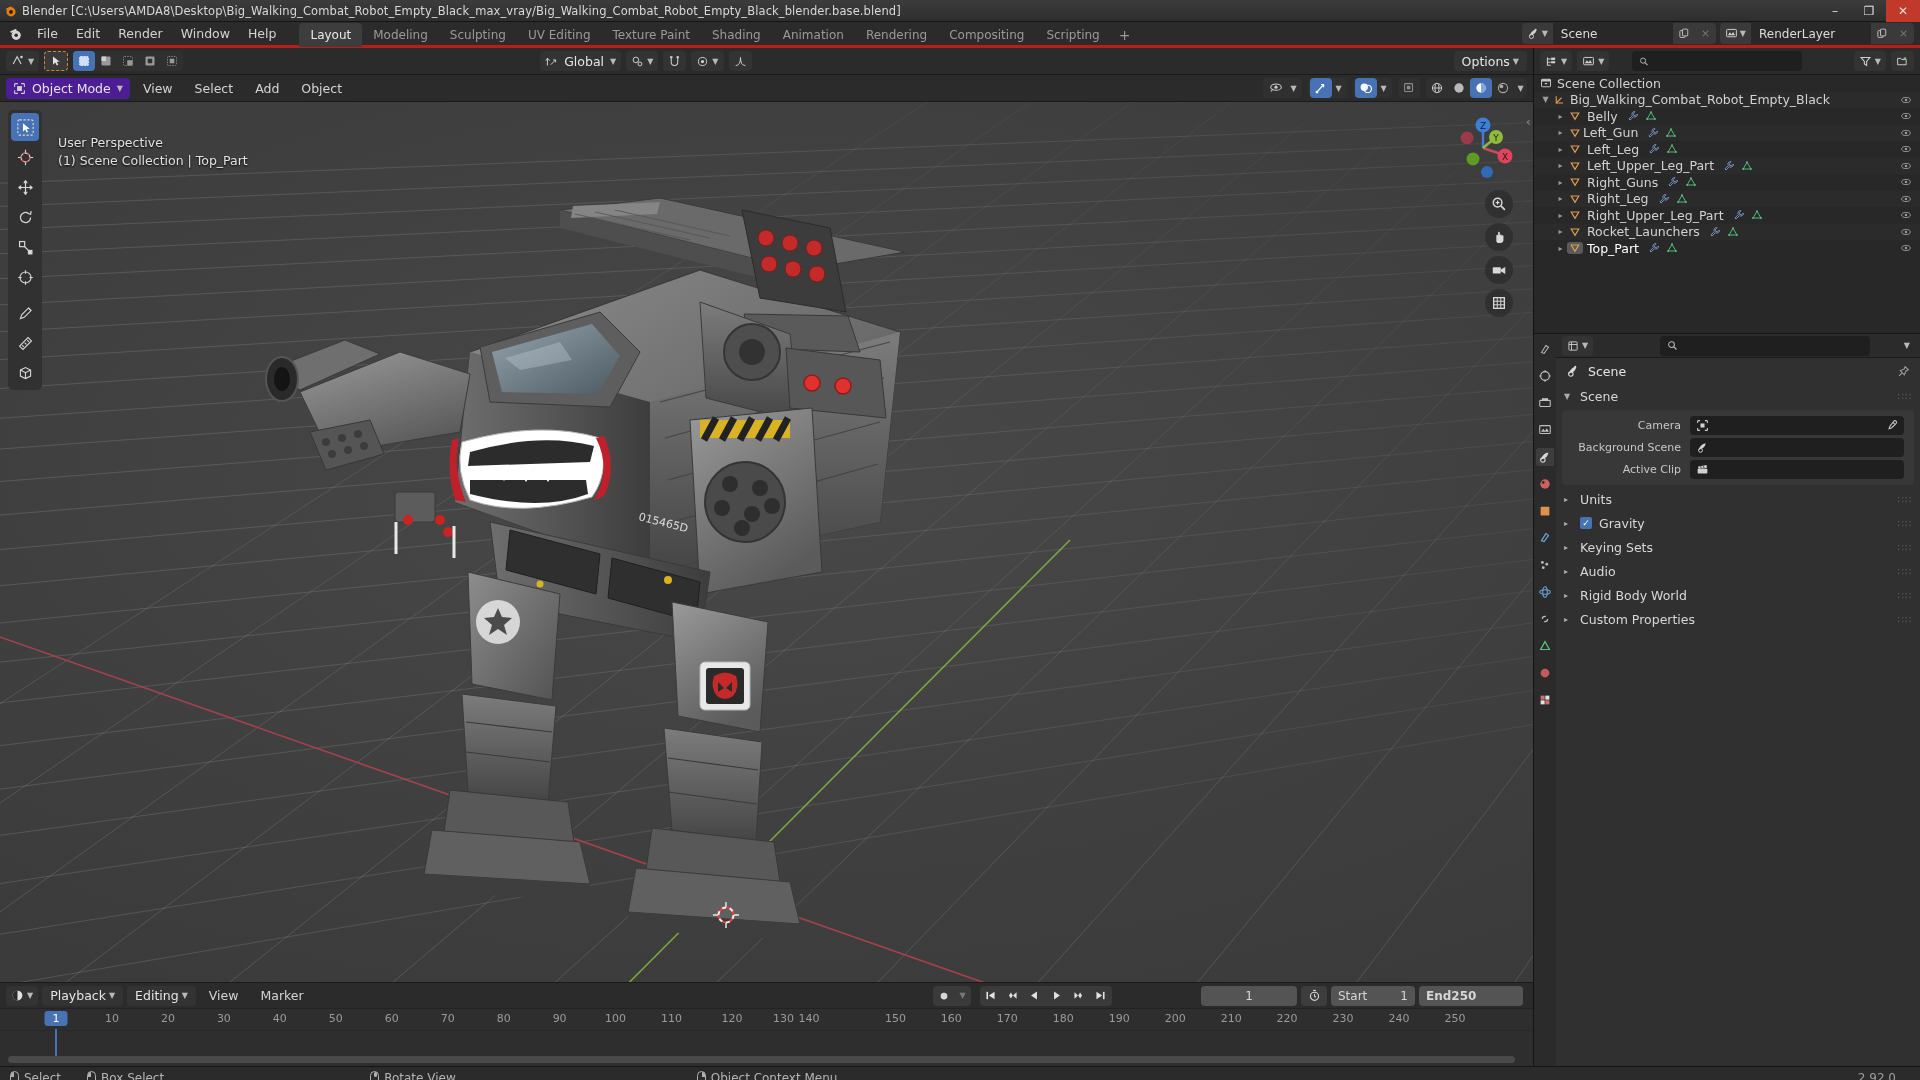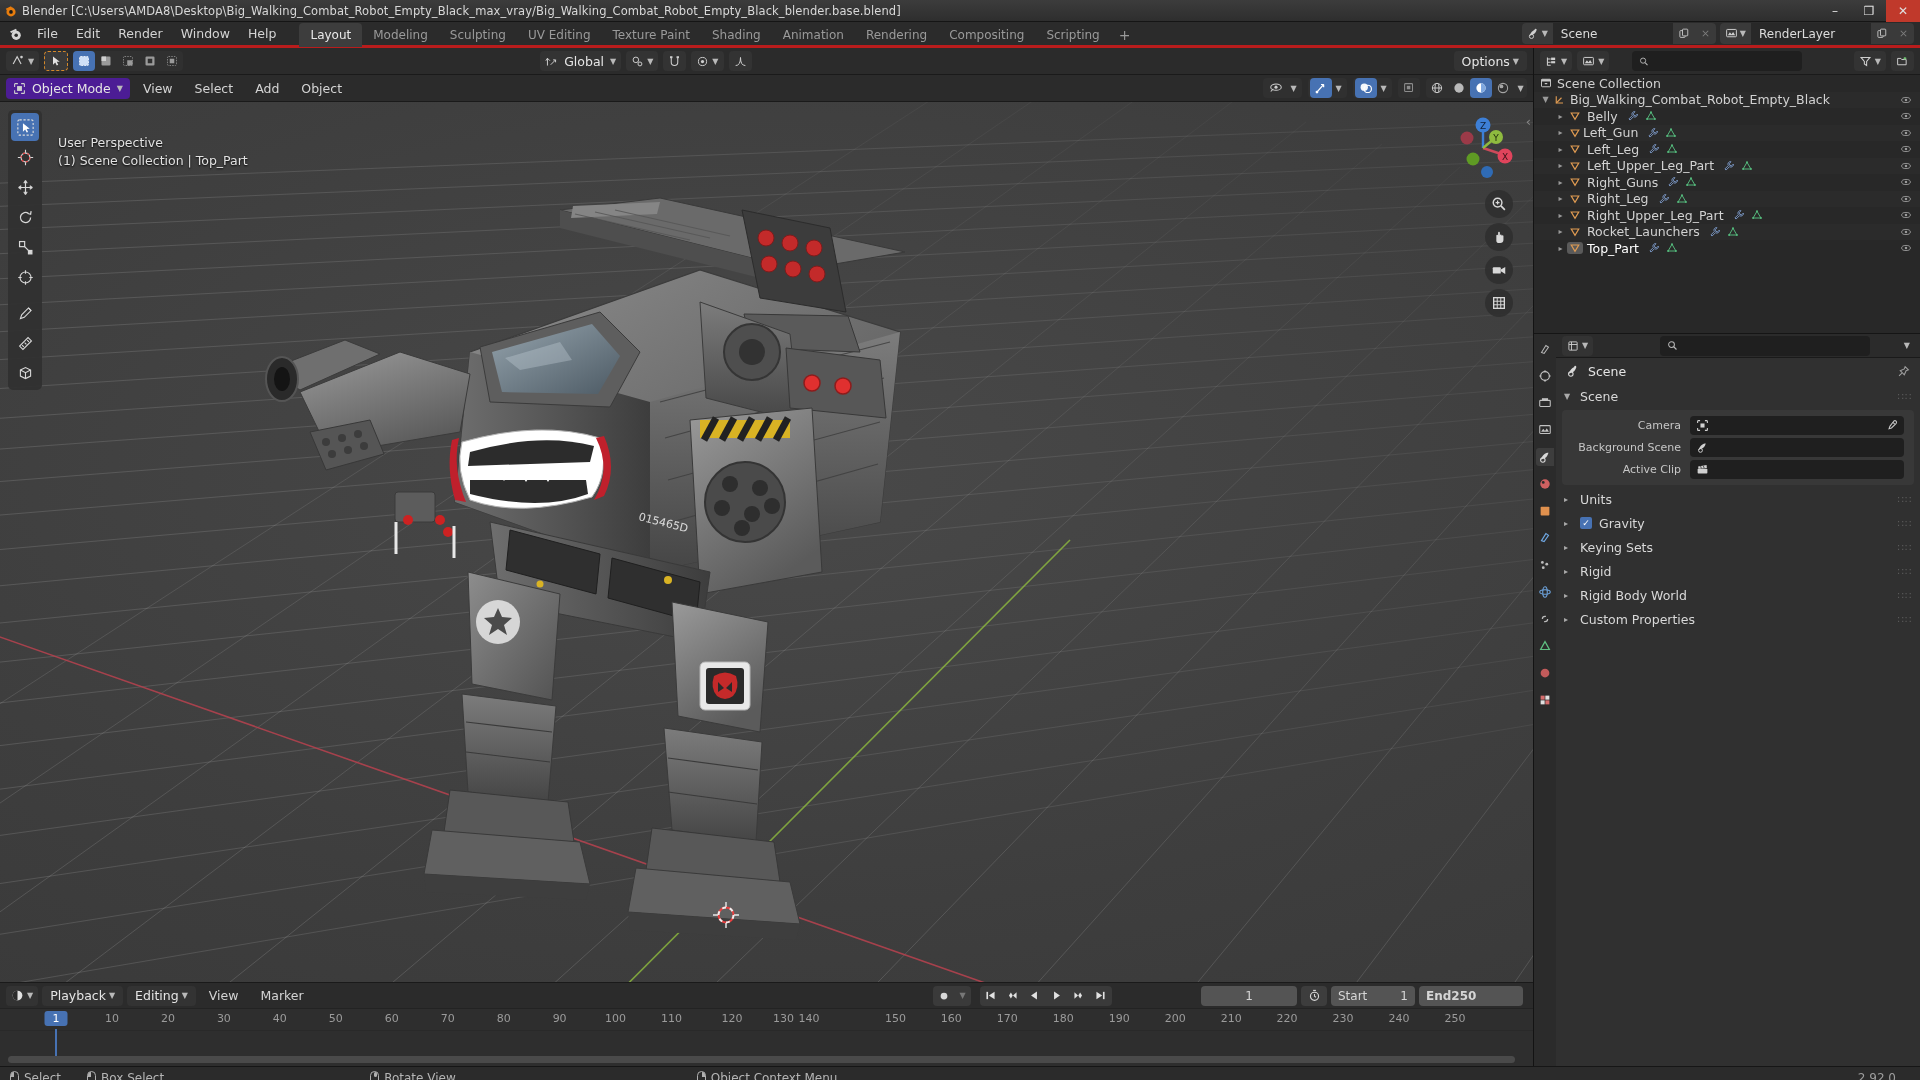--- a/index.html
+++ b/index.html
@@ -1390,21 +1390,21 @@
               <span>Gravity</span>
               <span class="grip">∷∷</span>
             </div>
             <div class="panel-hdr">
               <span class="arr">▸</span>
               <span>Keying Sets</span>
               <span class="grip">∷∷</span>
             </div>
             <div class="panel-hdr">
               <span class="arr">▸</span>
-              <span>Rigid</span>
+              <span>Audio</span>
               <span class="grip">∷∷</span>
             </div>
             <div class="panel-hdr">
               <span class="arr">▸</span>
               <span>Rigid Body World</span>
               <span class="grip">∷∷</span>
             </div>
             <div class="panel-hdr">
               <span class="arr">▸</span>
               <span>Custom Properties</span>

